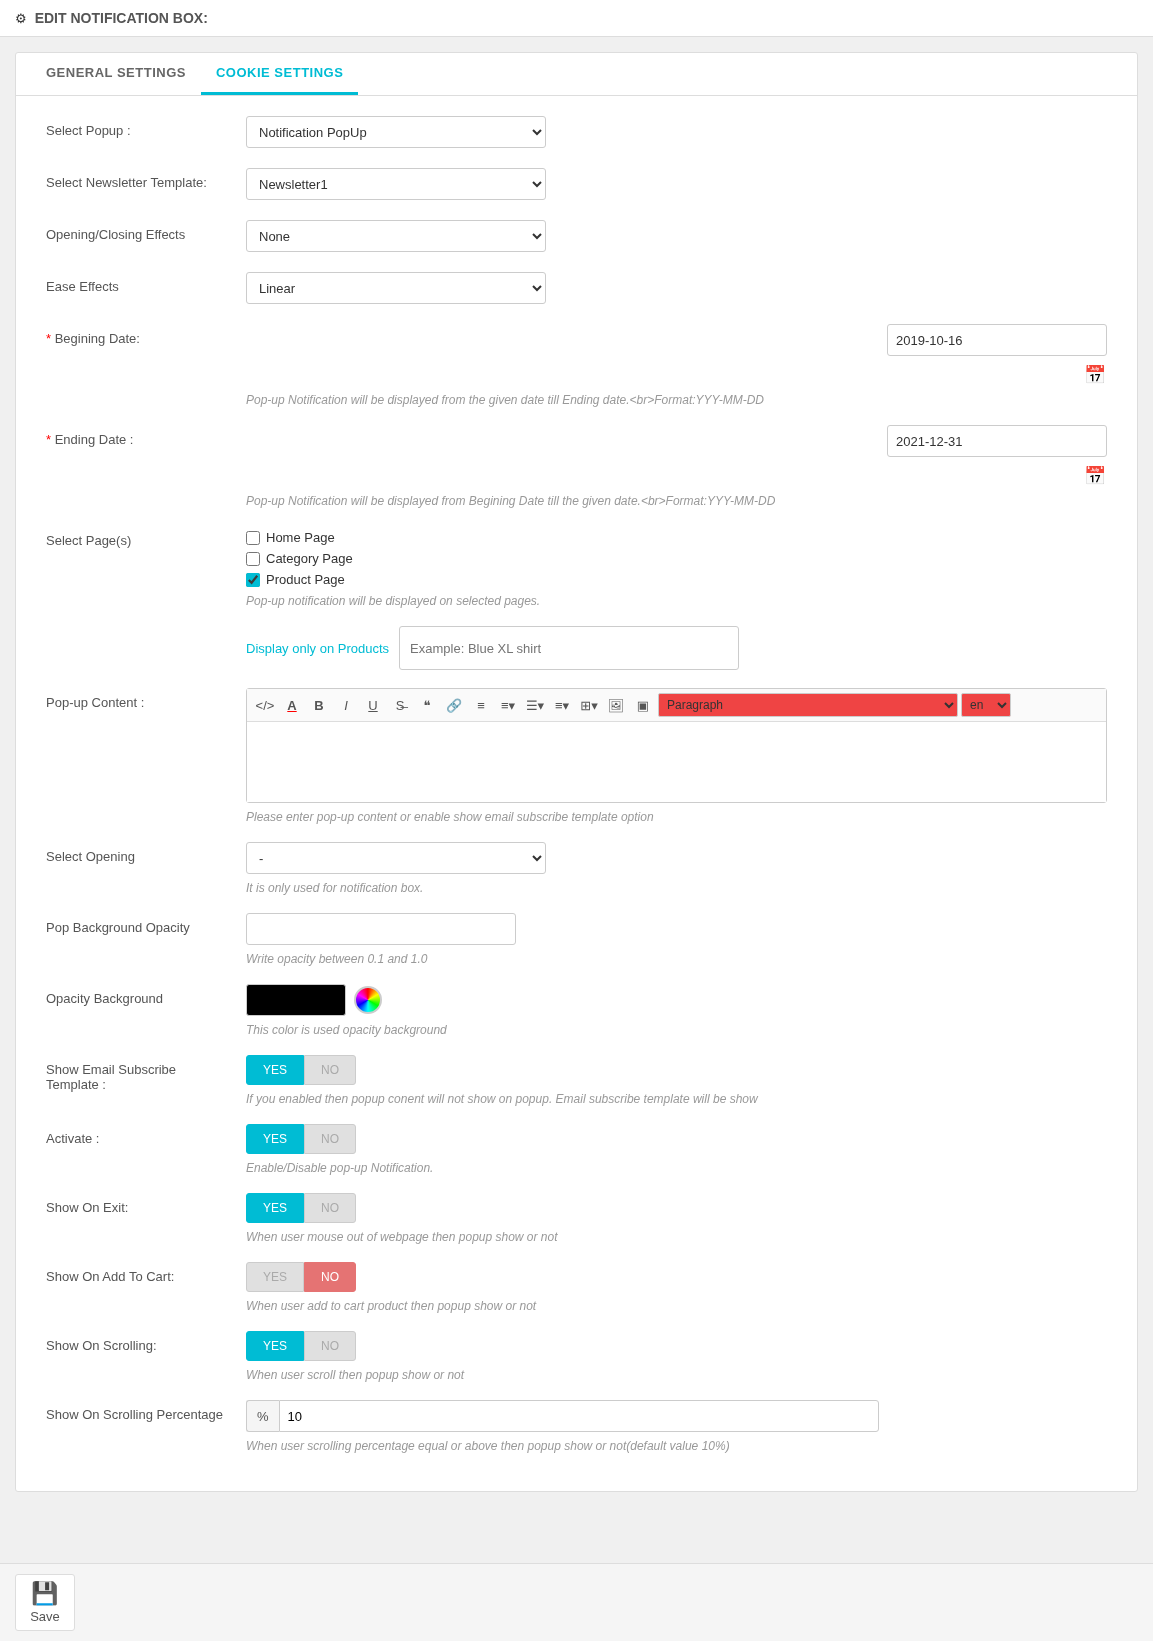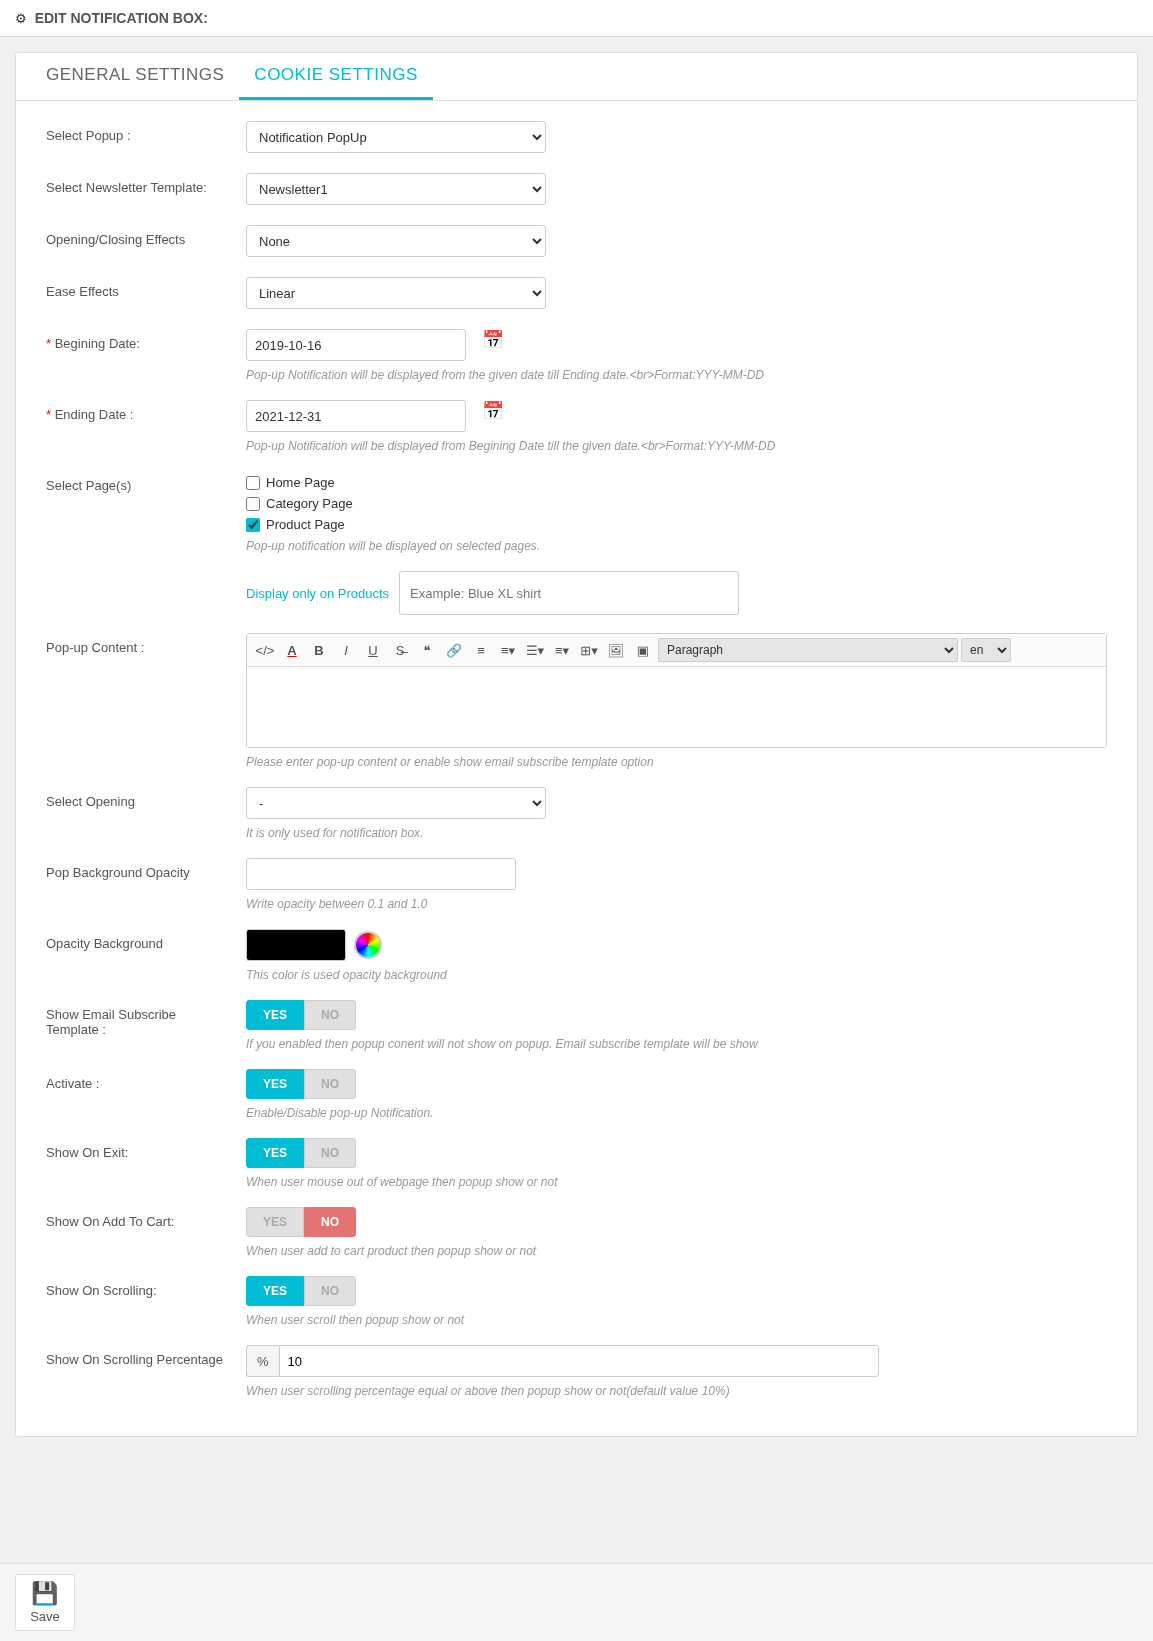--- a/index.html
+++ b/index.html
@@ -8,63 +8,63 @@
     .page-wrapper { width: 1153px; min-height: 1641px; background: #f0f0f0; display: flex; flex-direction: column; }
     
     .page-header { background: #fff; padding: 10px 15px; border-bottom: 1px solid #ddd; display: flex; align-items: center; gap: 8px; }
     .page-header-title { font-size: 14px; font-weight: bold; color: #555; }
     
     .content-area { flex: 1; padding: 15px; }
     
     .main-panel { background: #fff; border: 1px solid #ddd; border-radius: 3px; }
     
     .tabs { display: flex; border-bottom: 1px solid #ddd; padding: 0 15px; }
-    .tab { padding: 12px 15px; font-size: 17px; font-weight: normal; cursor: pointer; text-transform: uppercase; letter-spacing: 0.5px; color: #666; border-bottom: 3px solid transparent; }
+    .tab { padding: 12px 15px; font-size: 13px; font-weight: bold; cursor: pointer; text-transform: uppercase; letter-spacing: 0.5px; color: #666; border-bottom: 3px solid transparent; }
     .tab.active { color: #00bcd4; border-bottom-color: #00bcd4; }
     
     .form-body { padding: 20px 30px; }
     
     .form-row { display: flex; align-items: flex-start; margin-bottom: 18px; min-height: 34px; }
     .form-label { width: 200px; text-align: left; padding-right: 15px; padding-top: 7px; font-size: 13px; color: #555; flex-shrink: 0; }
     .form-label.required::before { content: '* '; color: red; }
     .form-control-wrap { flex: 1; display: flex; flex-direction: column; gap: 4px; }
     
     select { width: 300px; height: 32px; border: 1px solid #ccc; border-radius: 3px; padding: 0 8px; font-size: 13px; background: #fff; color: #333; }
     select option { color: #333; }
     
-    .date-input-wrap { display: flex; align-items: flex-start; gap: 16px; }
+    .date-input-wrap { display: flex; align-items: flex-end; gap: 8px; flex-direction: column; }
     .date-input { width: 220px; height: 32px; border: 1px solid #ccc; border-radius: 3px; padding: 0 8px; font-size: 13px; color: #333; }
     .calendar-icon { font-size: 18px; color: #666; cursor: pointer; }
     
     .hint-text { font-size: 12px; color: #999; font-style: italic; margin-top: 3px; }
     
     .checkbox-group { display: flex; flex-direction: column; gap: 6px; padding-top: 4px; }
     .checkbox-item { display: flex; align-items: flex-end; gap: 6px; font-size: 13px; }
     .checkbox-item input[type=checkbox] { width: 14px; height: 14px; }
     .checkbox-item input[type=checkbox].checked-blue { accent-color: #00bcd4; }
     
     .display-only-row { display: flex; align-items: center; margin-bottom: 18px; }
     .display-only-label { width: 200px; text-align: right; padding-right: 15px; flex-shrink: 0; }
     .display-only-link { color: #00bcd4; font-size: 13px; text-decoration: none; cursor: pointer; }
     .product-input { height: 44px; border: 1px solid #ccc; border-radius: 3px; padding: 0 10px; font-size: 13px; color: #aaa; width: 340px; margin-left: 10px; }
     
     .editor-wrap { border: 1px solid #ccc; border-radius: 3px; width: 100%; }
     .editor-toolbar { display: flex; align-items: center; padding: 4px 6px; border-bottom: 1px solid #ddd; background: #fafafa; flex-wrap: wrap; gap: 3px; }
     .editor-btn { width: 24px; height: 24px; display: flex; align-items: center; justify-content: center; border: none; background: none; cursor: pointer; font-size: 13px; color: #555; border-radius: 2px; }
     .editor-content { height: 80px; padding: 8px; background: #fff; }
-    .editor-select { height: 24px; border: 1px solid #ccc; border-radius: 2px; padding: 0 4px; font-size: 12px; background: #e5e5e5; }
+    .editor-select { height: 24px; border: 1px solid #ccc; border-radius: 2px; padding: 0 4px; font-size: 12px; background: #ef4444; }
     
     .opacity-input { width: 270px; height: 32px; border: 1px solid #ccc; border-radius: 3px; padding: 0 8px; font-size: 13px; }
     
     .color-wrap { display: flex; align-items: center; gap: 8px; }
     .color-preview { width: 100px; height: 32px; background: #000; border: 1px solid #ccc; border-radius: 3px; }
     .color-picker-btn { width: 28px; height: 28px; border-radius: 50%; background: conic-gradient(red, yellow, lime, cyan, blue, magenta, red); border: 2px solid #ccc; cursor: pointer; }
     
     .toggle-group { display: flex; align-items: center; }
-    .toggle-btn { height: 30px; padding: 0 16px; border: 1px solid #ccc; font-size: 12px; font-weight: bold; cursor: pointer; }
+    .toggle-btn { height: 30px; padding: 0 16px; border: 1px solid #ccc; font-size: 12px; font-weight: normal; cursor: pointer; }
     .toggle-btn.yes { background: #00bcd4; color: #fff; border-color: #00bcd4; border-radius: 3px 0 0 3px; }
     .toggle-btn.no { background: #e0e0e0; color: #aaa; border-color: #ccc; border-radius: 0 3px 3px 0; }
     .toggle-btn.yes-inactive { background: #e0e0e0; color: #aaa; border-color: #ccc; border-radius: 3px 0 0 3px; }
     .toggle-btn.no-active { background: #e57373; color: #fff; border-color: #e57373; border-radius: 0 3px 3px 0; }
     
     .scrolling-pct-wrap { display: flex; align-items: center; gap: 0; }
     .pct-label { height: 32px; padding: 0 10px; border: 1px solid #ccc; border-right: none; border-radius: 3px 0 0 3px; background: #f5f5f5; display: flex; align-items: center; font-size: 13px; color: #555; }
     .pct-input { height: 32px; width: 600px; border: 1px solid #ccc; border-radius: 0 3px 3px 0; padding: 0 8px; font-size: 13px; }
     
     .bottom-bar { background: #f5f5f5; border-top: 1px solid #ddd; padding: 10px 15px; display: flex; align-items: center; gap: 5px; }

